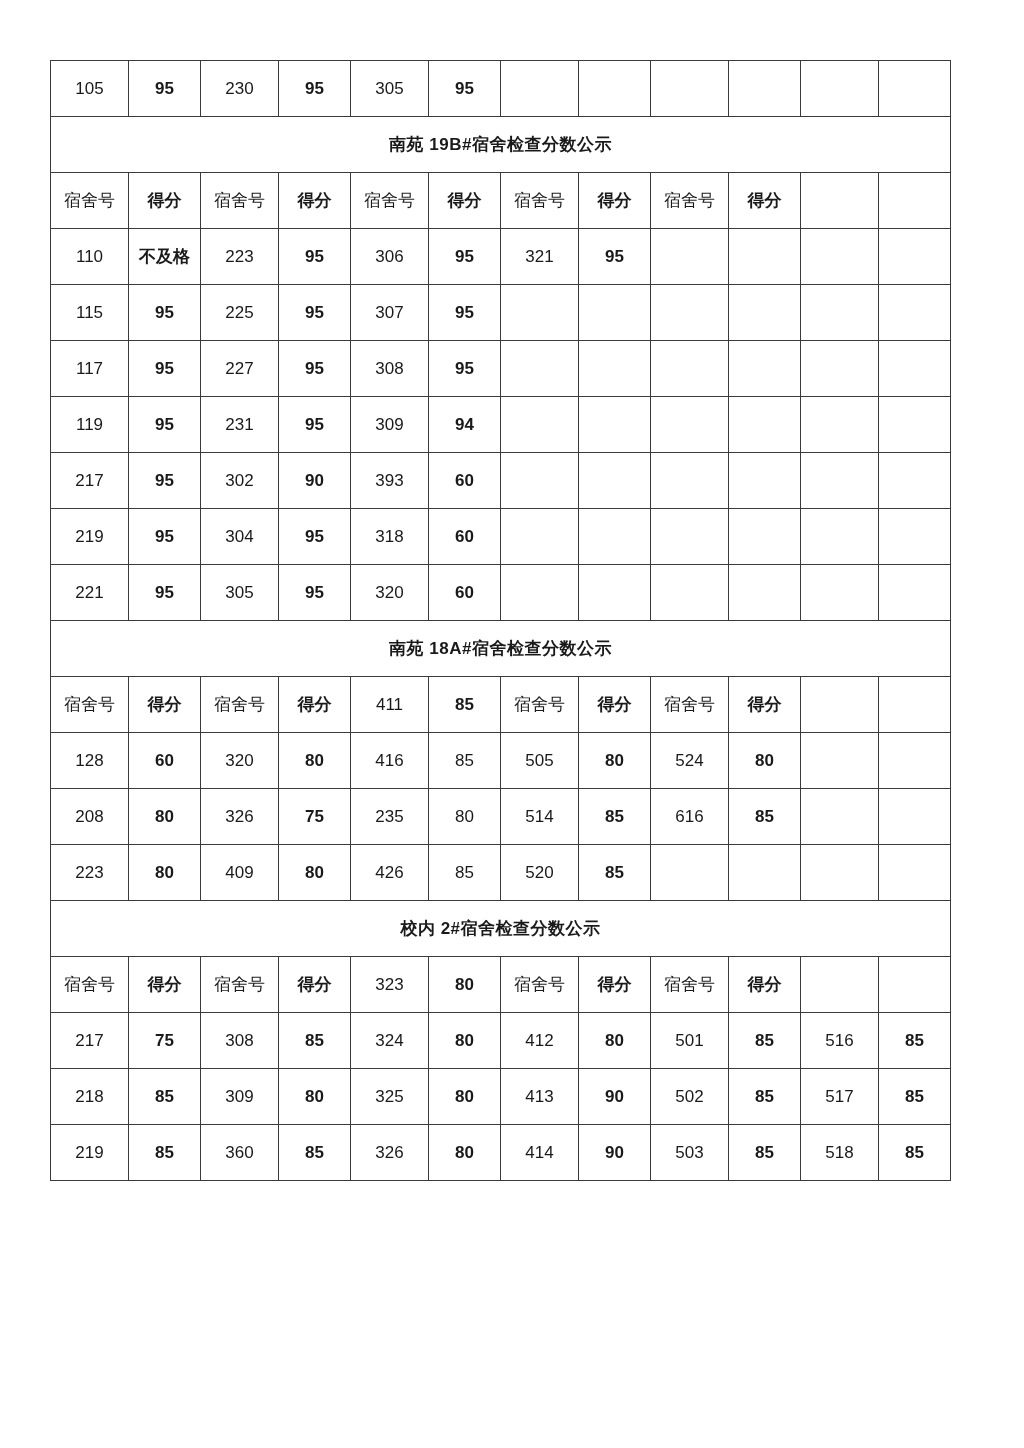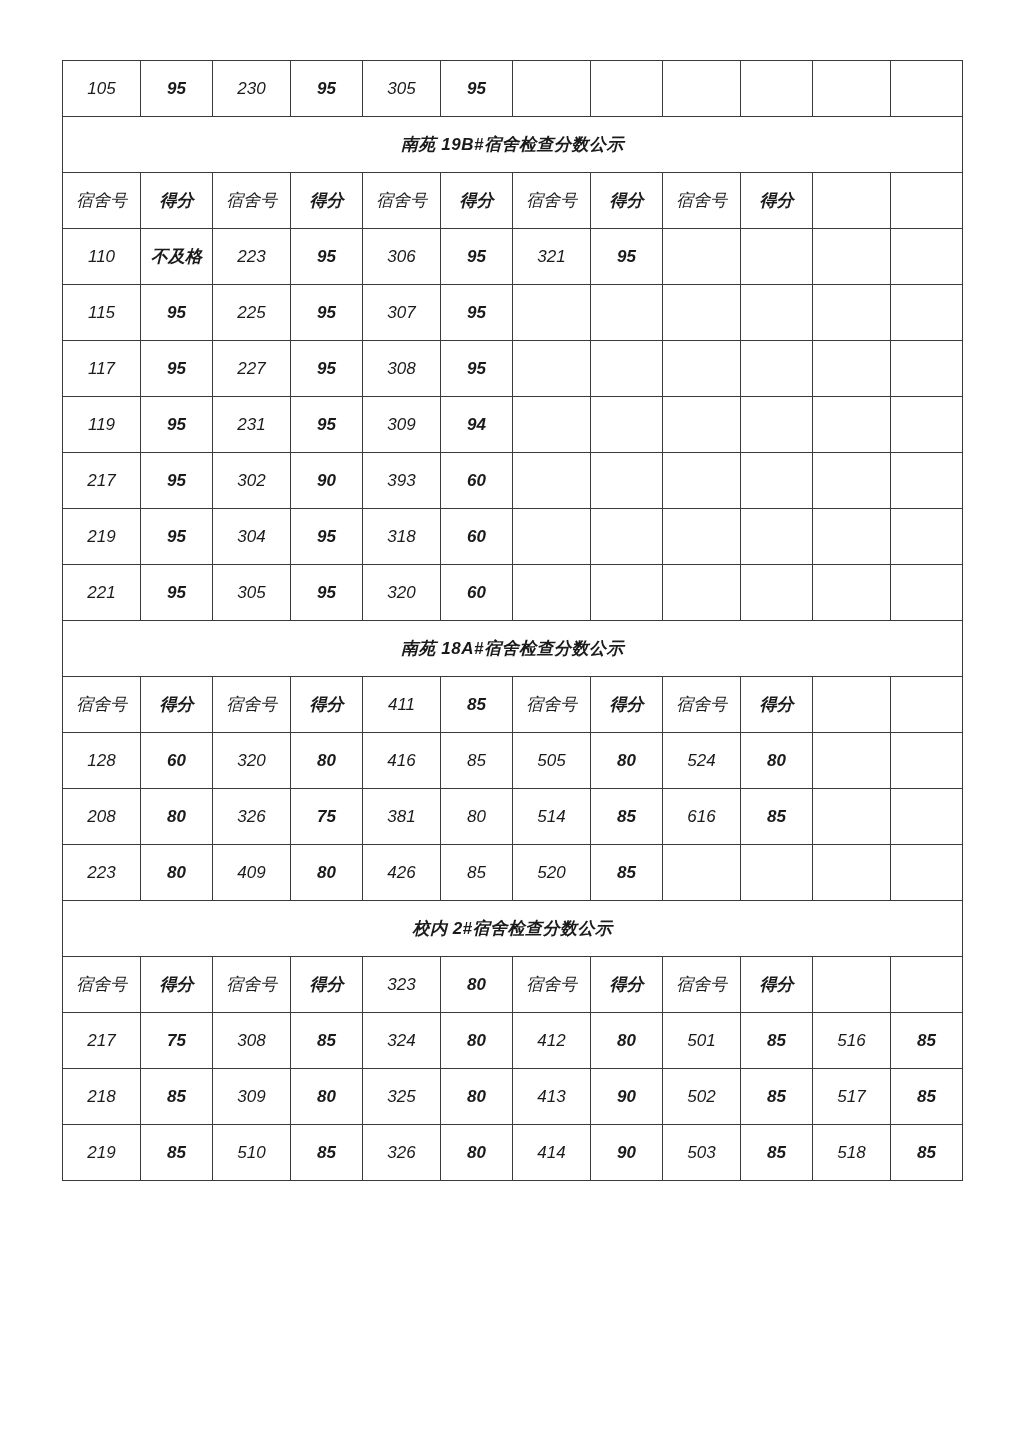--- a/index.html
+++ b/index.html
@@ -9,24 +9,23 @@
   }
   body {
     width: 1024px;
     height: 1448px;
     font-family: "Liberation Sans", sans-serif;
     position: relative;
     overflow: hidden;
   }
   .page {
     position: absolute;
-    left: 62px;
+    left: 50px;
     top: 60px;
     width: 900px;
-    font-style: italic;
   }
   table.sheet {
     border-collapse: collapse;
     table-layout: fixed;
     width: 900px;
   }
   table.sheet td {
     border: 1.4px solid #3a3a3a;
     height: 55px;
     text-align: center;
@@ -248,21 +247,21 @@
           <td class="plain">524</td>
           <td class="bold">80</td>
           <td class="empty"></td>
           <td class="empty"></td>
         </tr>
         <tr>
           <td class="plain">208</td>
           <td class="bold">80</td>
           <td class="plain">326</td>
           <td class="red">75</td>
-          <td class="plain">381</td>
+          <td class="plain">235</td>
           <td class="plain">80</td>
           <td class="plain">514</td>
           <td class="bold">85</td>
           <td class="plain">616</td>
           <td class="bold">85</td>
           <td class="empty"></td>
           <td class="empty"></td>
         </tr>
         <tr>
           <td class="plain">223</td>
@@ -319,21 +318,21 @@
           <td class="plain">413</td>
           <td class="blue">90</td>
           <td class="plain">502</td>
           <td class="bold">85</td>
           <td class="plain">517</td>
           <td class="bold">85</td>
         </tr>
         <tr>
           <td class="plain">219</td>
           <td class="bold">85</td>
-          <td class="plain">510</td>
+          <td class="plain">360</td>
           <td class="bold">85</td>
           <td class="plain">326</td>
           <td class="bold">80</td>
           <td class="plain">414</td>
           <td class="blue">90</td>
           <td class="plain">503</td>
           <td class="bold">85</td>
           <td class="plain">518</td>
           <td class="bold">85</td>
         </tr>

